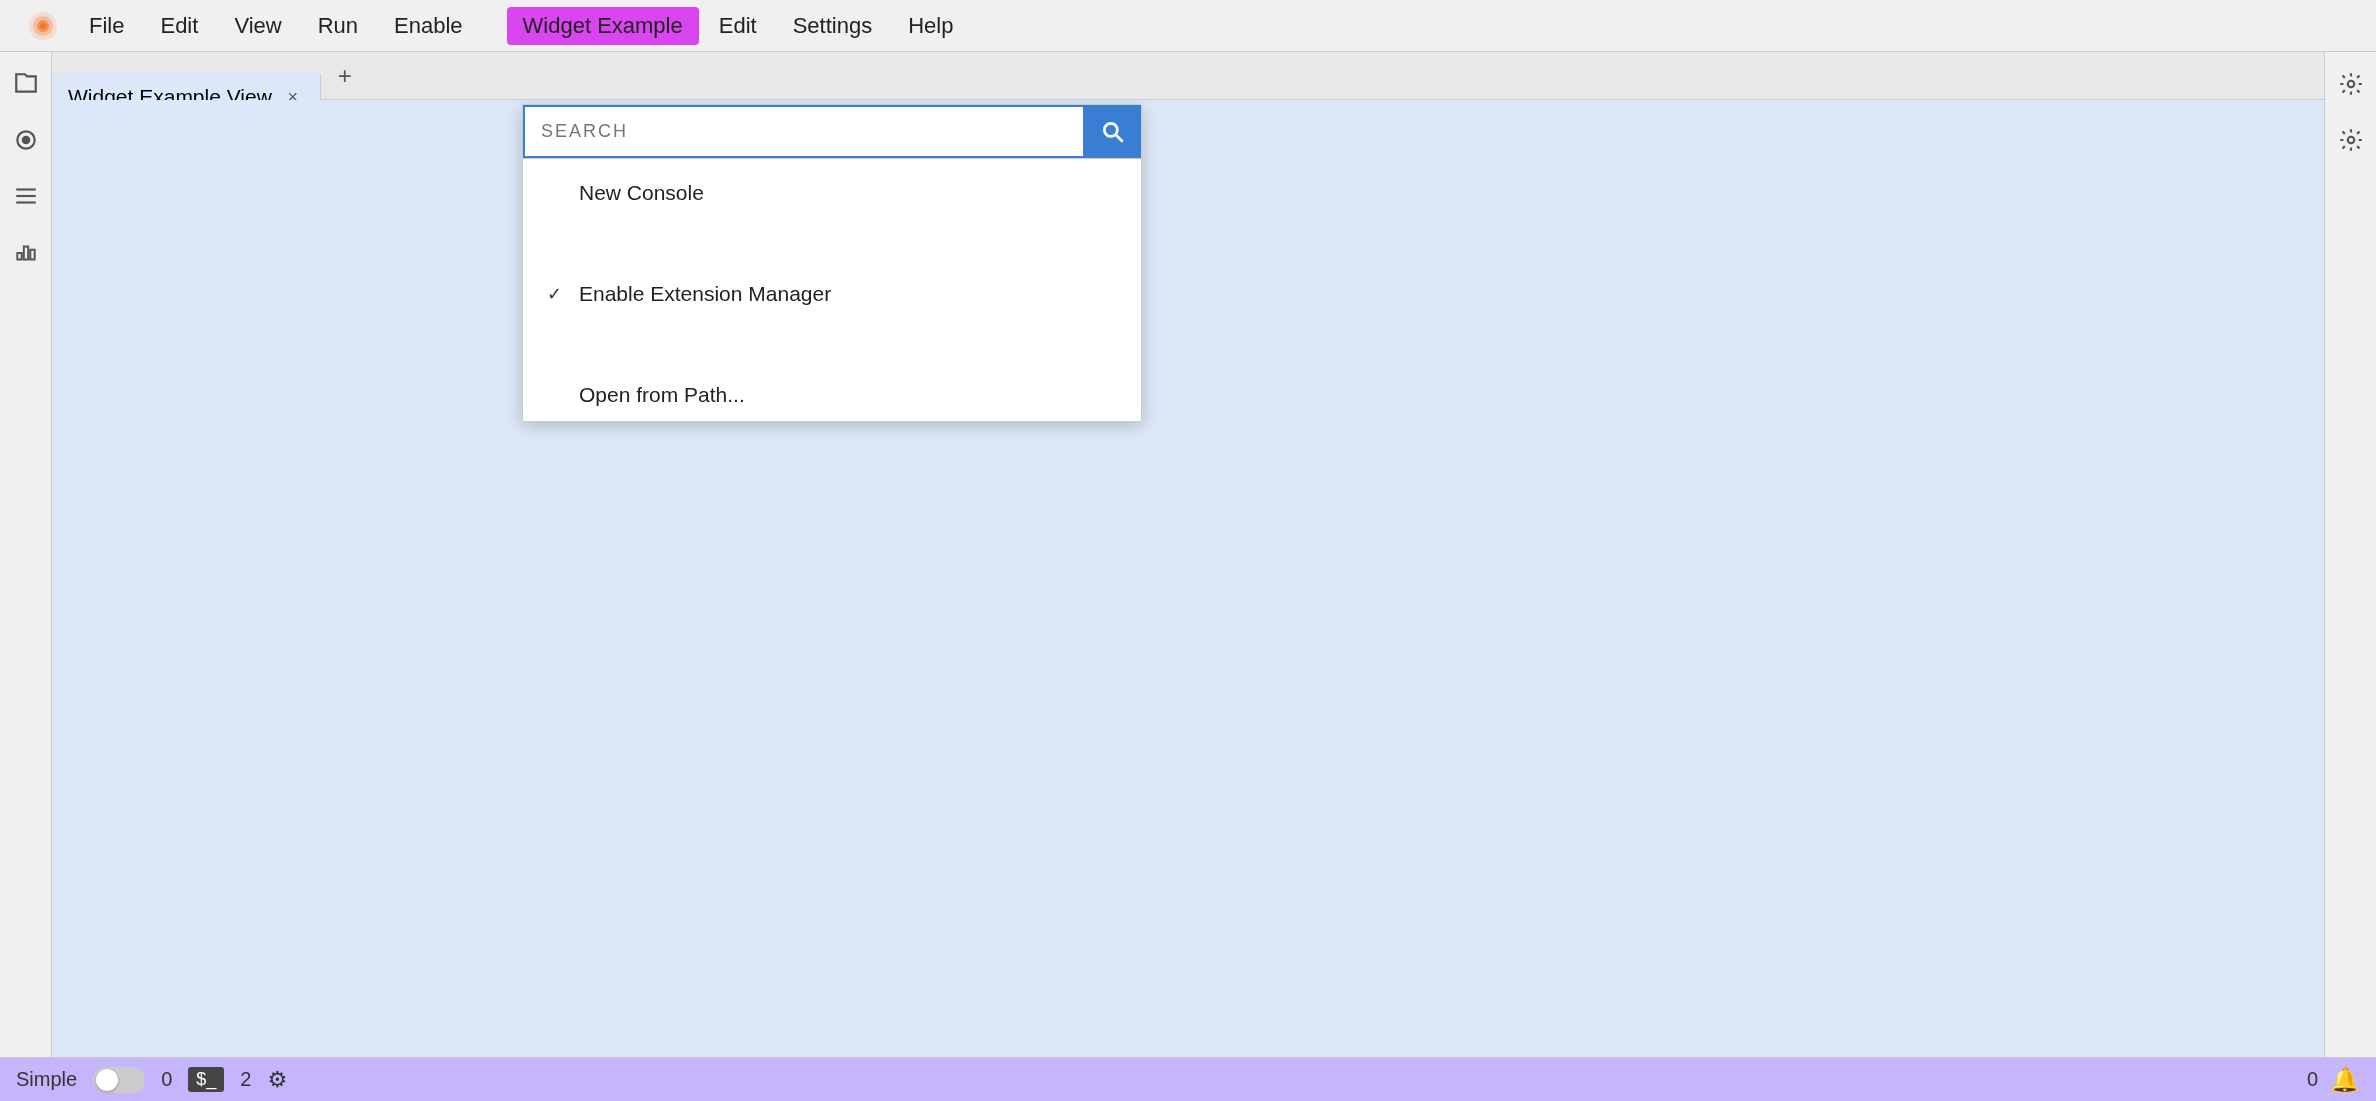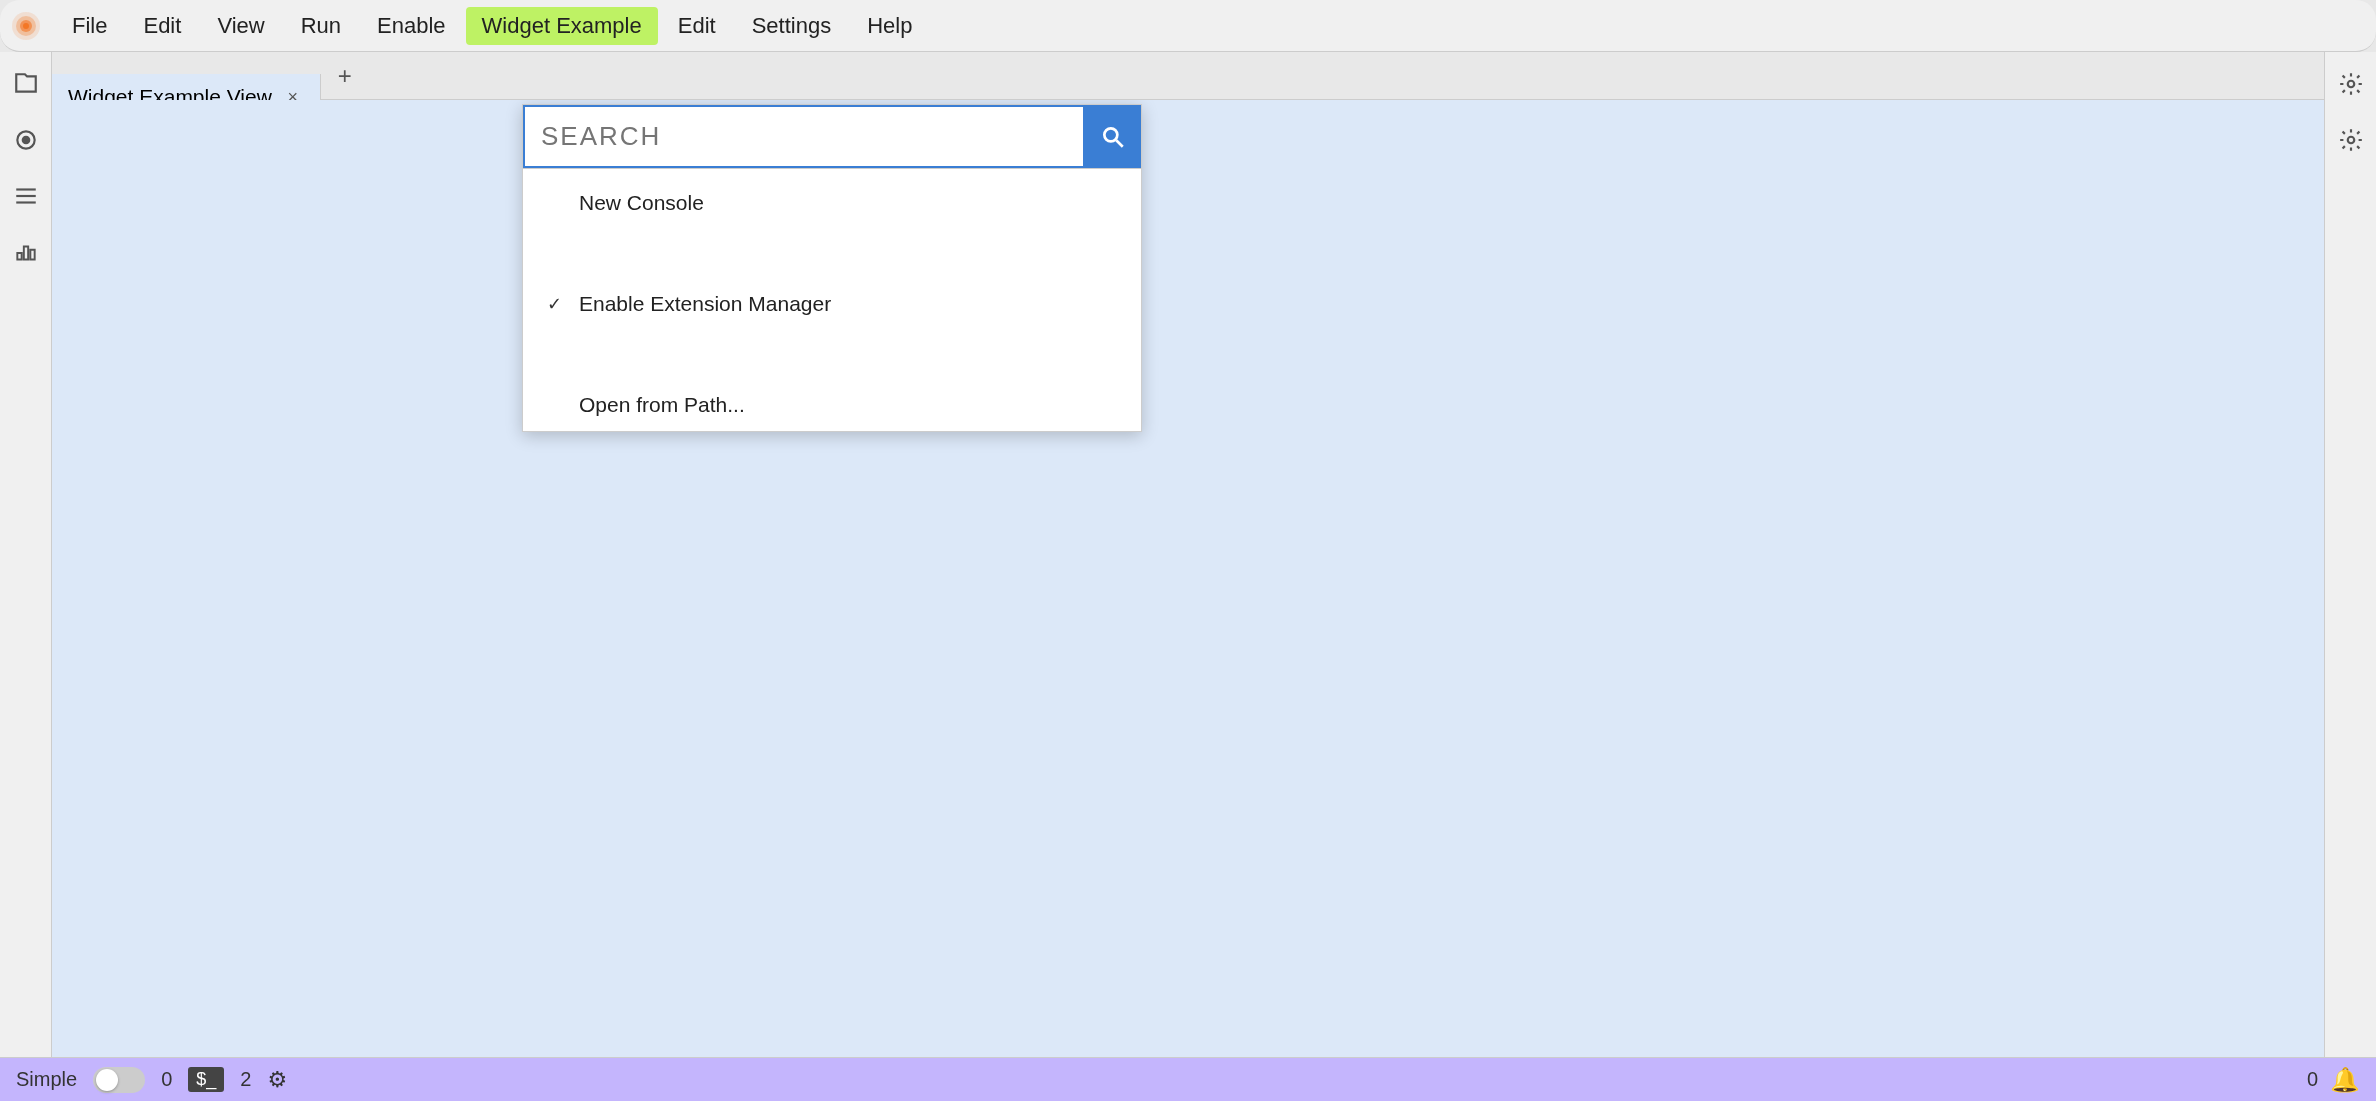--- a/index.html
+++ b/index.html
@@ -14,24 +14,23 @@
       font-size: 24px;
     }
 
     
     #menubar {
       display: flex;
       align-items: center;
       background: #f0f0f0;
       border-bottom: 1px solid #ccc;
       height: 52px;
-      padding: 0 8px;
+      padding: 0 25px;
       gap: 4px;
       flex-shrink: 0;
-      border-radius: 20px;
     }
     .logo {
       width: 36px;
       height: 36px;
       margin-right: 8px;
       display: flex;
       align-items: center;
       justify-content: center;
     }
     .logo svg {
@@ -39,21 +38,22 @@
       height: 32px;
     }
     .menu-item {
       padding: 6px 16px;
       cursor: pointer;
       border-radius: 4px;
       font-size: 22px;
       color: #222;
     }
     .menu-item.active {
-      background: #bef264;
+      background: #d946ef;
+      margin-left: 24px;
     }
 
     
     #main-layout {
       display: flex;
       flex: 1;
       overflow: hidden;
     }
 
     
@@ -172,21 +172,21 @@
 
     #search-bar {
       display: flex;
       align-items: stretch;
       border-bottom: 1px solid #ccc;
     }
 
     #search-input {
       flex: 1;
       padding: 14px 16px;
-      font-size: 26px;
+      font-size: 18px;
       border: 2px solid #3a7ed4;
       outline: none;
       letter-spacing: 2px;
       font-weight: 500;
       color: #555;
     }
 
     #search-button {
       width: 56px;
       background: #3a7ed4;

